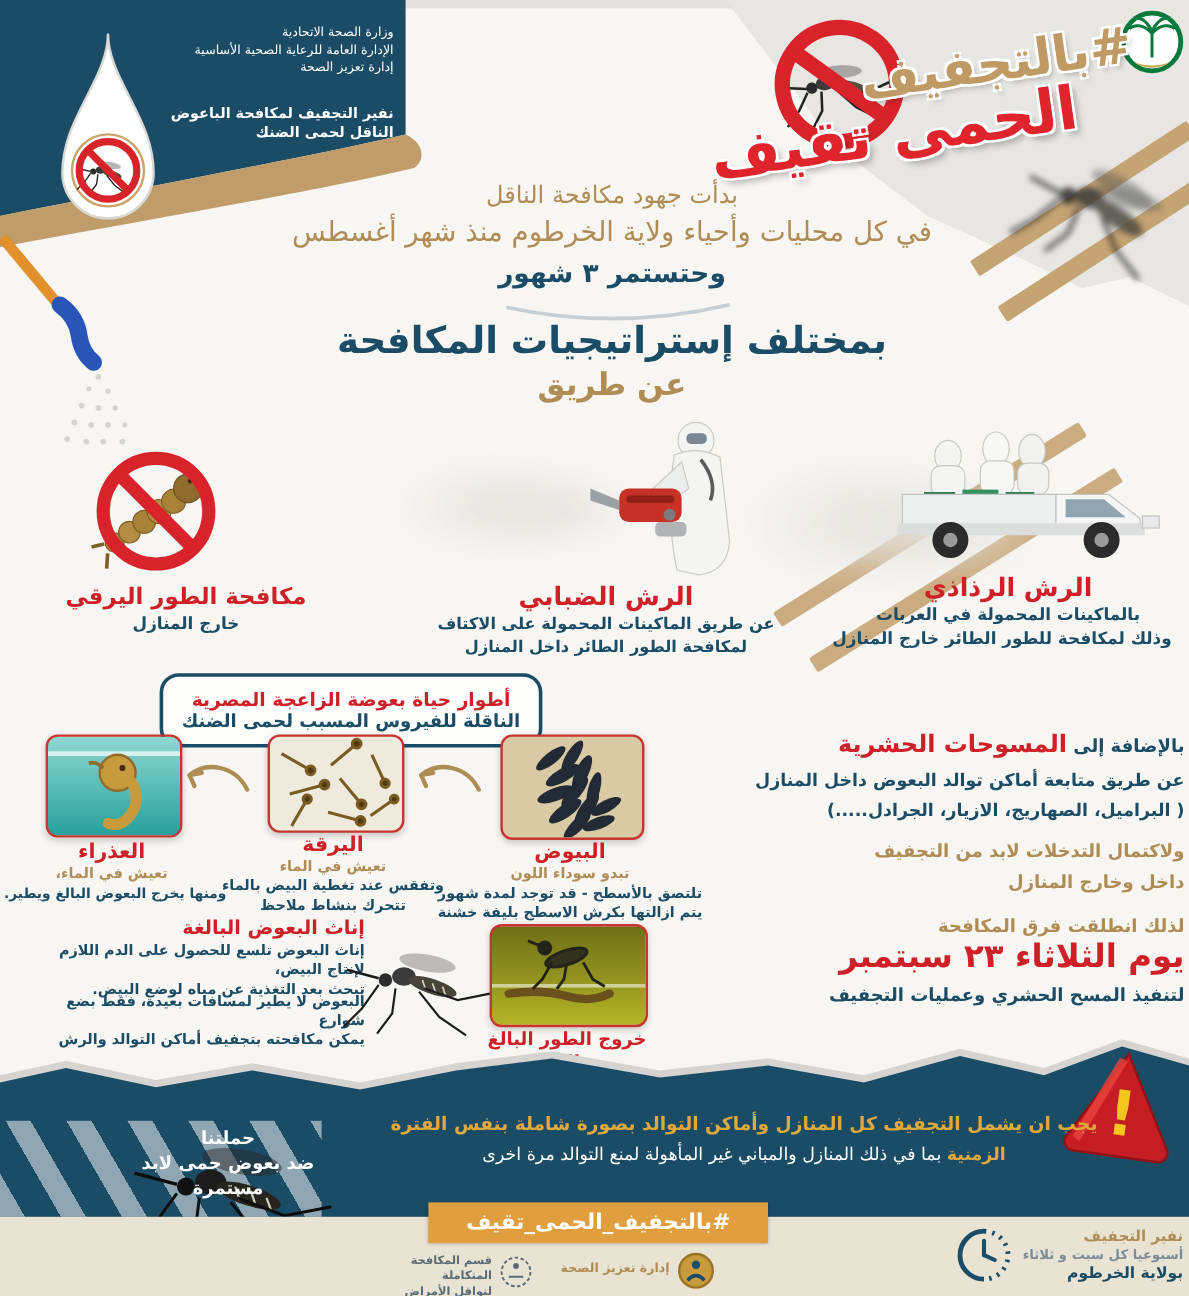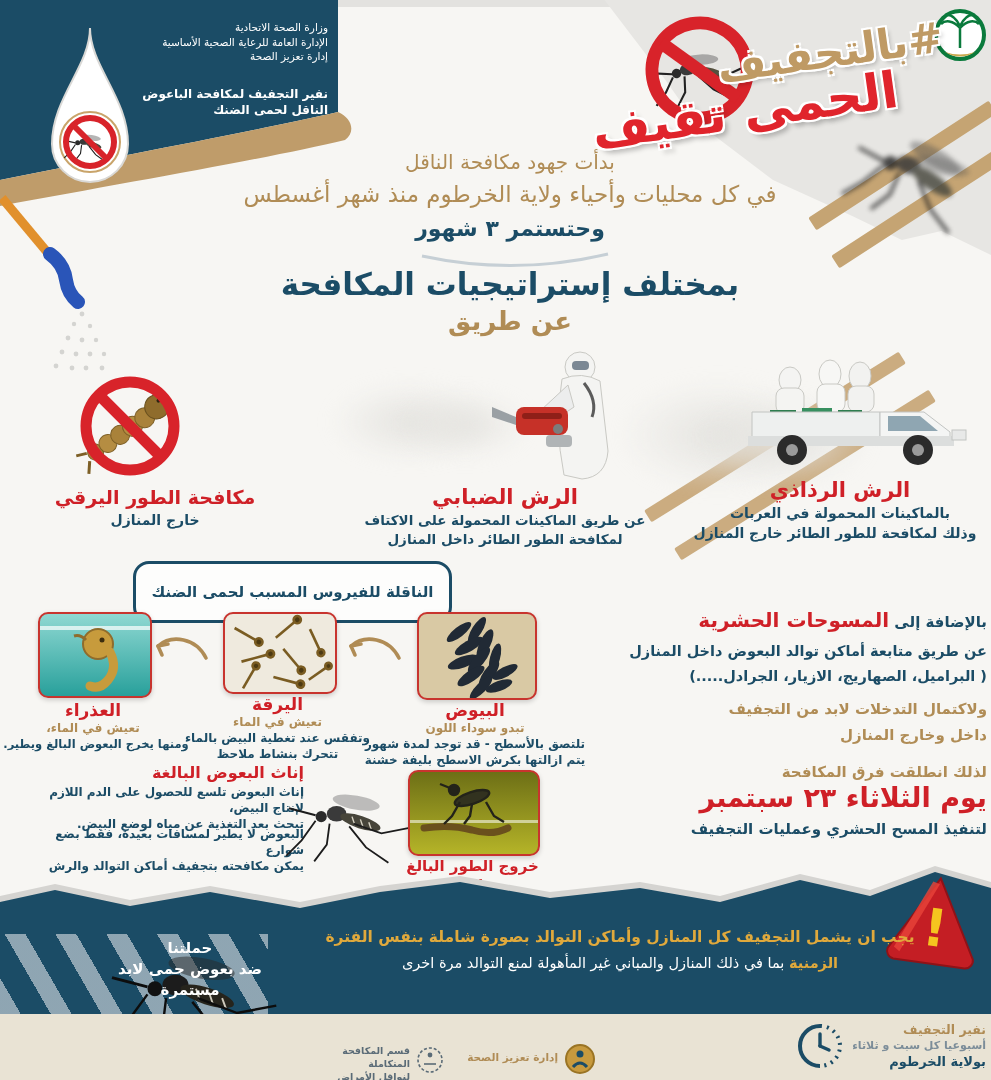--- a/index.html
+++ b/index.html
@@ -201,20 +201,21 @@
         <circle cx="96" cy="162" r="2.4"></circle>
         <circle cx="110" cy="162" r="2.2"></circle>
       <circle cx="62" cy="174" r="2.4"></circle>
         <circle cx="78" cy="176" r="2.4"></circle>
         <circle cx="92" cy="176" r="2.4"></circle>
         <circle cx="108" cy="176" r="2.4"></circle>
     </g>
   </svg>
 
   <div class="abs ar ctr badge">
+    <div class="red b" style="font-size:15.5px;">أطوار حياة بعوضة الزاعجة المصرية</div>
     <div class="navy b" style="font-size:15px;">الناقلة للفيروس المسبب لحمى الضنك</div>
   </div>
 
   <div class="abs imgcard" style="left:417px;top:612px;width:116px;height:84px;background:#d9c9a4;">
     <svg width="116" height="84" viewBox="0 0 116 84">
       <g fill="#212a35">
         <ellipse cx="40" cy="18" rx="15" ry="5" transform="rotate(-38 40 18)"></ellipse>
         <ellipse cx="58" cy="16" rx="15" ry="5" transform="rotate(-58 58 16)"></ellipse>
         <ellipse cx="50" cy="32" rx="16" ry="5.5" transform="rotate(-30 50 32)"></ellipse>
         <ellipse cx="66" cy="30" rx="16" ry="5.5" transform="rotate(-65 66 30)"></ellipse>
@@ -390,20 +391,21 @@
     <polyline points="102,88 144,104 186,96" fill="none" stroke="#0d0d0d" stroke-width="2.6"></polyline>
   </svg>
   <div class="abs ar ctr white b" style="left:85px;top:938px;width:210px;font-size:15px;line-height:21px;">
     <div>حملتنا</div>
     <div>ضد بعوض حمى لابد</div>
     <div>مستمرة</div>
   </div>
 
   <div class="abs footer"></div>
 
+  <div class="abs ar hashbox">#بالتجفيف_الحمى_تقيف</div>
 
   <svg class="abs" style="left:564px;top:1043px;" width="32" height="32" viewBox="0 0 32 32">
     <circle cx="16" cy="16" r="14" fill="#c79a3e" stroke="#9a7424" stroke-width="2"></circle>
     <circle cx="16" cy="11" r="3.5" fill="#1b4c66"></circle>
     <path d="M9,24 q7,-8 14,0" fill="none" stroke="#1b4c66" stroke-width="3"></path>
   </svg>
   <div class="abs ar rgt b" style="left:448px;top:1051px;width:110px;font-size:10.5px;color:#b08c55;">إدارة تعزيز الصحة</div>
 
   <svg class="abs" style="left:416px;top:1046px;" width="28" height="28" viewBox="0 0 28 28">
     <circle cx="14" cy="14" r="12" fill="none" stroke="#5a6b77" stroke-width="1.6" stroke-dasharray="3 2"></circle>

